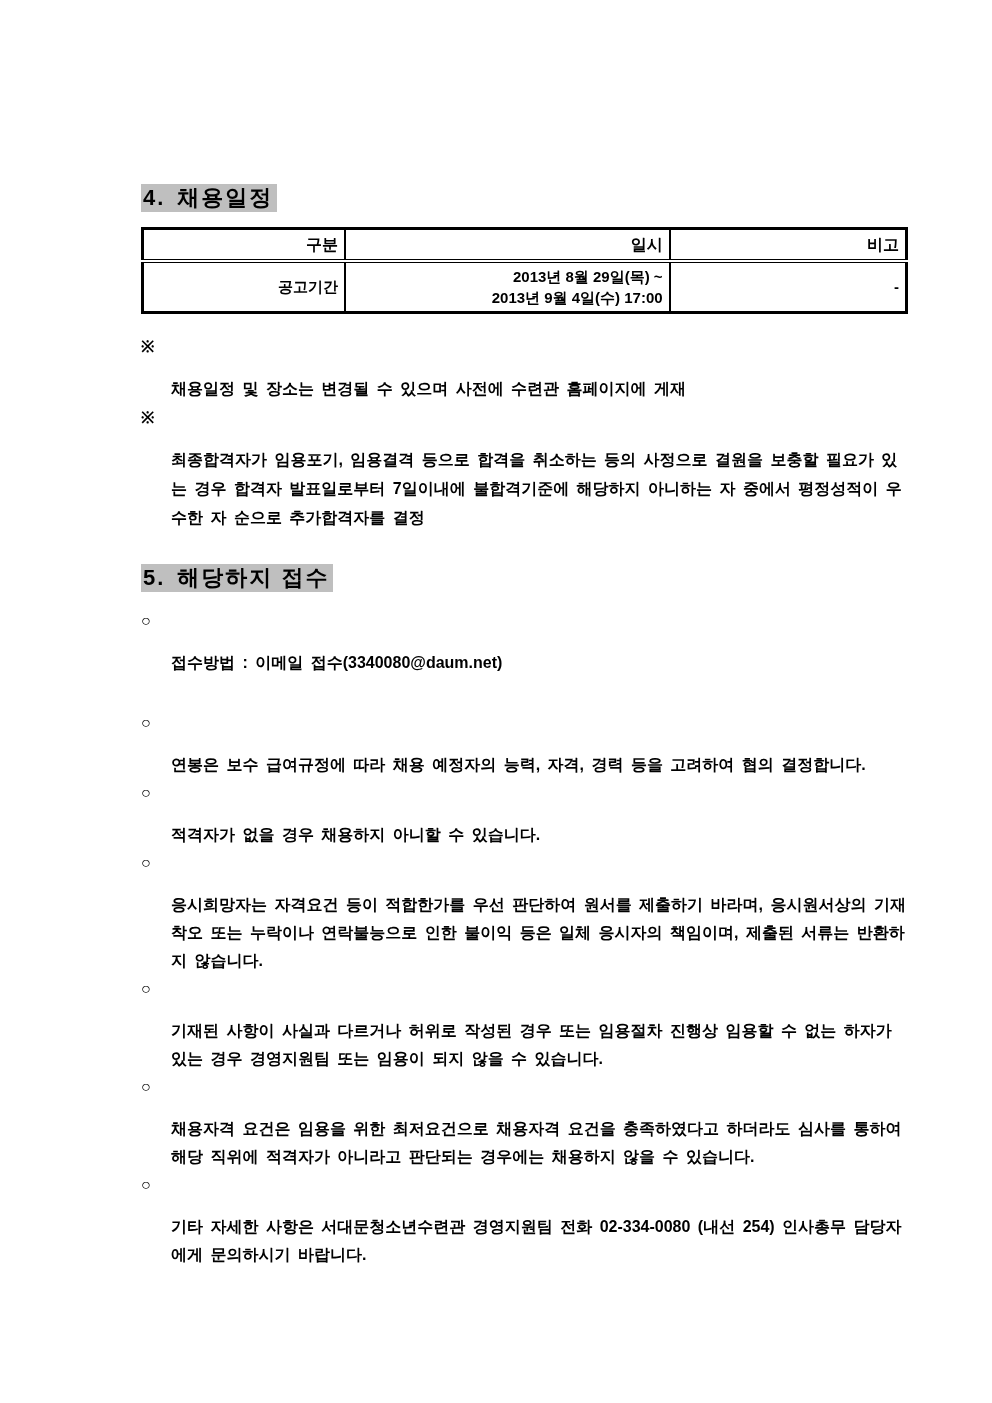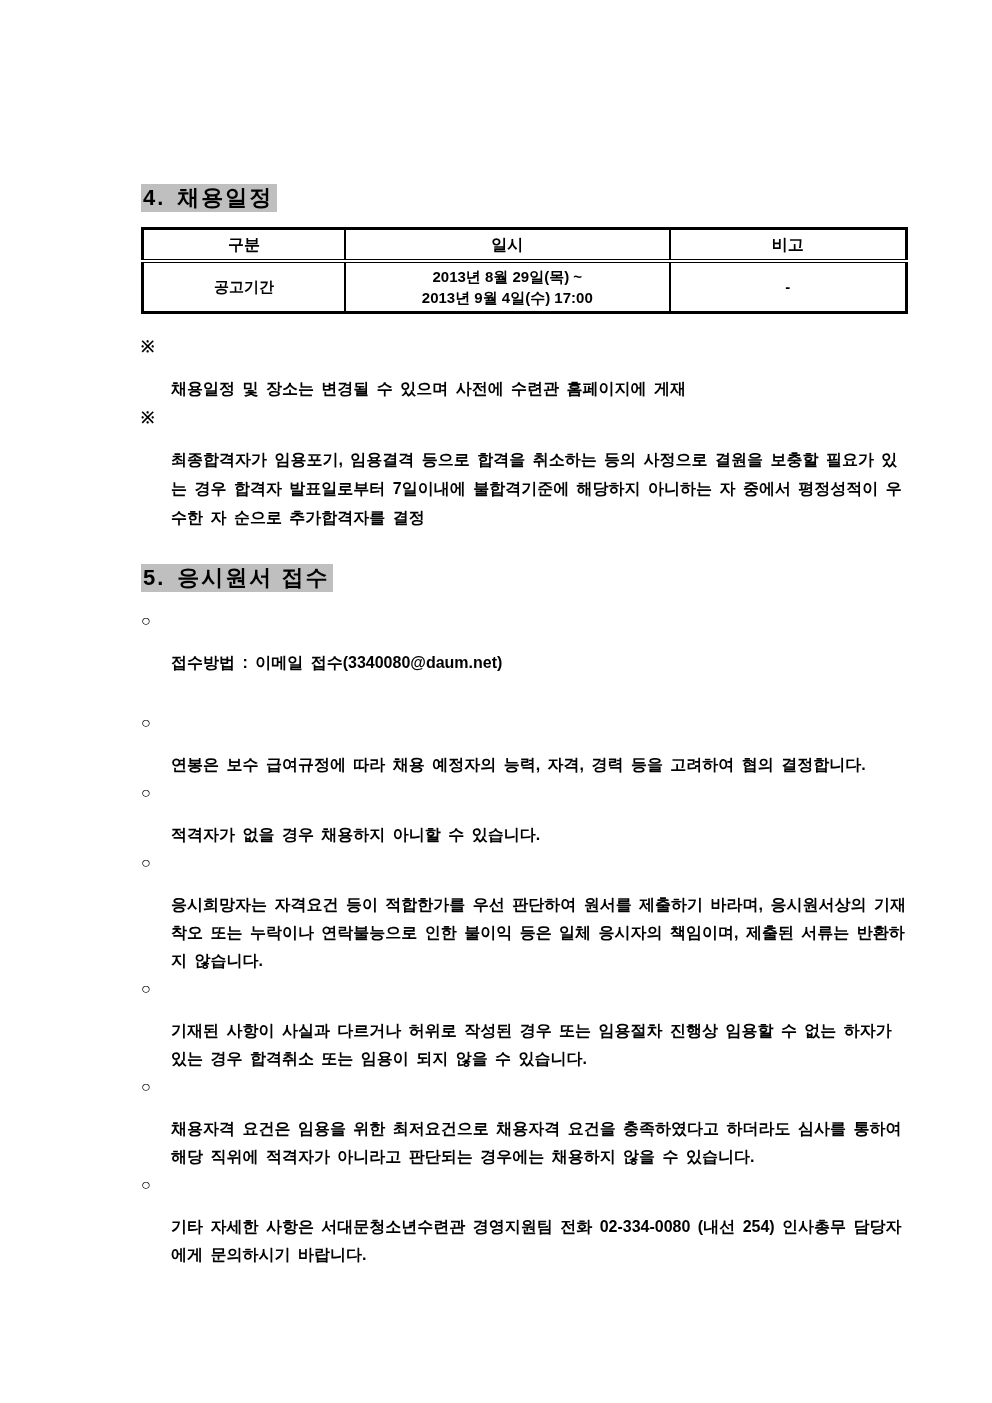--- a/index.html
+++ b/index.html
@@ -37,21 +37,21 @@
   
   table.schedule {
     width: 767px;
     border-collapse: collapse;
     border: 3px solid #000;
     margin-bottom: 18px;
     table-layout: fixed;
   }
   .schedule th, .schedule td {
     border: 2px solid #000;
-    text-align: center;
+    text-align: right;
     vertical-align: middle;
     font-weight: bold;
     font-size: 15px;
     line-height: 21px;
     padding: 2px 6px;
   }
   .schedule thead th {
     height: 32px;
     font-size: 16px;
     border-bottom: 4px double #000;
@@ -118,21 +118,21 @@
       </div>
       <div class="note">
         <span class="marker">※</span>
         <span class="text">최종합격자가 임용포기, 임용결격 등으로 합격을 취소하는 등의 사정으로 결원을 보충할 필요가 있는 경우 합격자 발표일로부터 7일이내에 불합격기준에 해당하지 아니하는 자 중에서 평정성적이 우수한 자 순으로 추가합격자를 결정</span>
       </div>
     </div>
 
     <div class="gap-lg"></div>
 
     <div class="sec-heading">
-      <span class="hl"><span class="num">5.</span><span>응시원서 접수</span></span>
+      <span class="hl"><span class="num">5.</span><span>해당하지 접수</span></span>
     </div>
 
     <div class="bullet">
       <span class="marker">○</span>
       <span class="text">접수방법 : 이메일 접수(3340080@daum.net)</span>
     </div>
 
     <div class="gap-lg"></div>
 
 
@@ -143,21 +143,21 @@
     <div class="bullet">
       <span class="marker">○</span>
       <span class="text">적격자가 없을 경우 채용하지 아니할 수 있습니다.</span>
     </div>
     <div class="bullet">
       <span class="marker">○</span>
       <span class="text">응시희망자는 자격요건 등이 적합한가를 우선 판단하여 원서를 제출하기 바라며, 응시원서상의 기재착오 또는 누락이나 연락불능으로 인한 불이익 등은 일체 응시자의 책임이며, 제출된 서류는 반환하지 않습니다.</span>
     </div>
     <div class="bullet">
       <span class="marker">○</span>
-      <span class="text">기재된 사항이 사실과 다르거나 허위로 작성된 경우 또는 임용절차 진행상 임용할 수 없는 하자가 있는 경우 합격취소 또는 임용이 되지 않을 수 있습니다.</span>
+      <span class="text">기재된 사항이 사실과 다르거나 허위로 작성된 경우 또는 임용절차 진행상 임용할 수 없는 하자가 있는 경우 경영지원팀 또는 임용이 되지 않을 수 있습니다.</span>
     </div>
     <div class="bullet">
       <span class="marker">○</span>
       <span class="text">채용자격 요건은 임용을 위한 최저요건으로 채용자격 요건을 충족하였다고 하더라도 심사를 통하여 해당 직위에 적격자가 아니라고 판단되는 경우에는 채용하지 않을 수 있습니다.</span>
     </div>
     <div class="bullet">
       <span class="marker">○</span>
       <span class="text">기타 자세한 사항은 서대문청소년수련관 경영지원팀 전화 02-334-0080 (내선 254) 인사총무 담당자에게 문의하시기 바랍니다.</span>
     </div>
 

